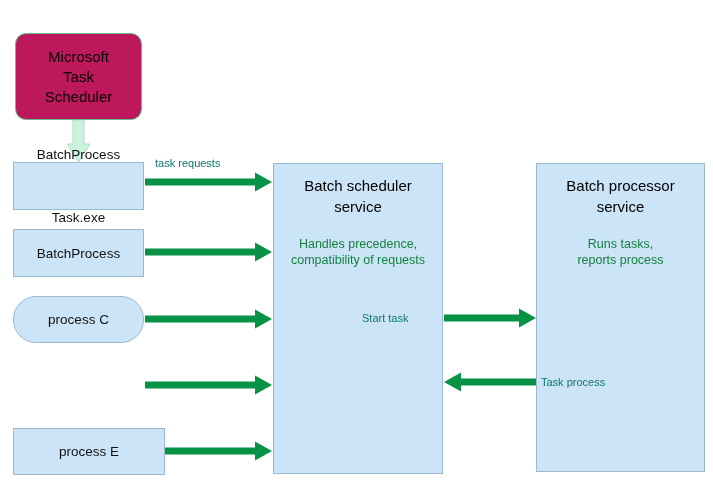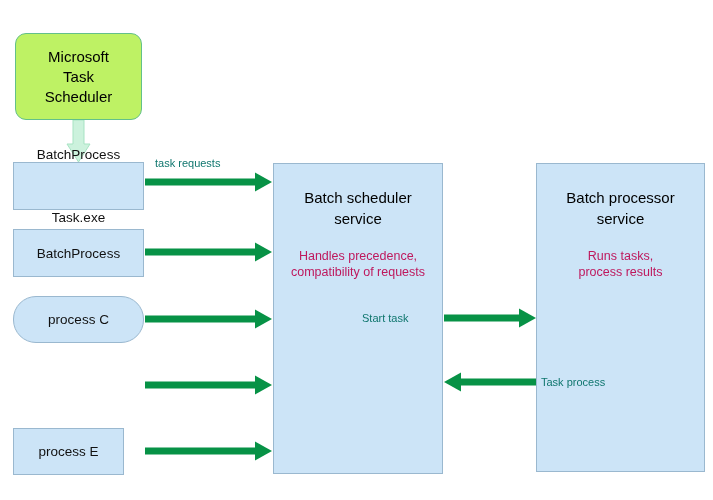--- a/index.html
+++ b/index.html
@@ -34,37 +34,37 @@
 
   
   .proc{
     justify-content:center;
     gap:46px;
   }
 
   
   .service{
     justify-content:flex-start;
-    padding-top:23px;
+    padding-top:11px;
   }
   .service .title{
     font-size:15px;
     line-height:21px;
     color:#000;
   }
   .service .subtitle{
     font-size:12.5px;
     line-height:16px;
-    color:#be185d;
+    color:#15803d;
     margin-top:19px;
   }
 
   
   .green{
-    background:#bef264;
+    background:#be185d;
     border:1px solid #63c08a;
     border-radius:11px;
     justify-content:center;
     color:#000;
   }
   .green .title{
     font-size:15px;
     line-height:20px;
   }
 
@@ -140,36 +140,36 @@
 
   <div class="box blue proc" style="left:13px;top:229px;width:131px;height:48px;">
     <div class="title">BatchProcess</div>
   </div>
 
   <div class="box blue proc" style="left:13px;top:296px;width:131px;height:47px;border-radius:23px;">
     <div class="title">process C</div>
   </div>
 
 
-  <div class="box blue proc" style="left:13px;top:428px;width:111px;height:47px;justify-content:center;">
+  <div class="box blue proc" style="left:13px;top:428px;width:152px;height:47px;justify-content:center;">
     <div class="title">process E</div>
   </div>
 
   <div class="box blue service" style="left:273px;top:163px;width:170px;height:311px;">
     <div class="title">Batch scheduler</div>
     <div class="title">service</div>
     <div class="subtitle">Handles precedence,</div>
     <div class="subtitle" style="margin-top:0;">compatibility of requests</div>
   </div>
 
   <div class="box blue service" style="left:536px;top:163px;width:169px;height:309px;">
     <div class="title">Batch processor</div>
     <div class="title">service</div>
     <div class="subtitle">Runs tasks,</div>
-    <div class="subtitle" style="margin-top:0;">process results</div>
+    <div class="subtitle" style="margin-top:0;">reports process</div>
   </div>
 
   <div class="label" style="left:155px;top:154px;">task requests</div>
 
   <div class="label" style="left:362px;top:309px;">Start task</div>
 
   <div class="label" style="left:541px;top:373px;">Task process</div>
 
 </div>
 

